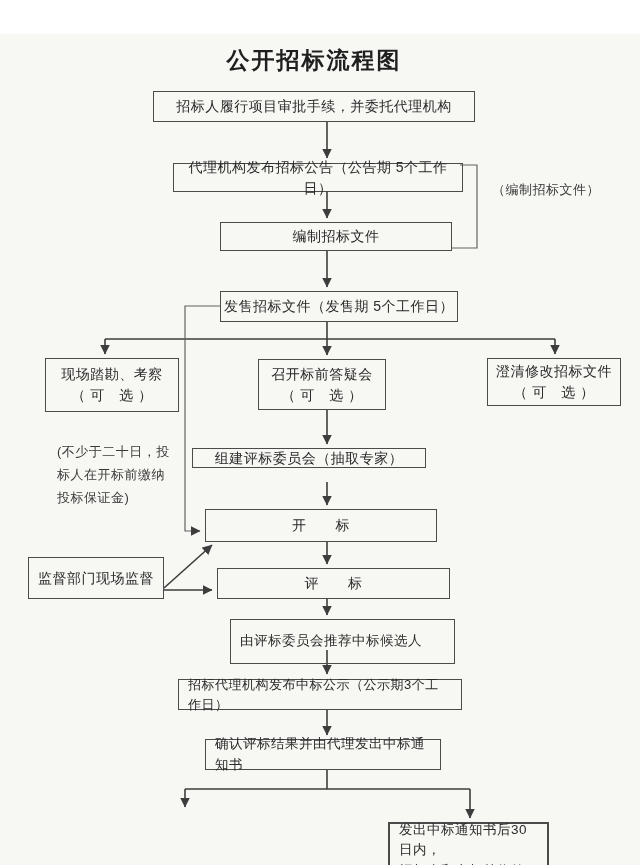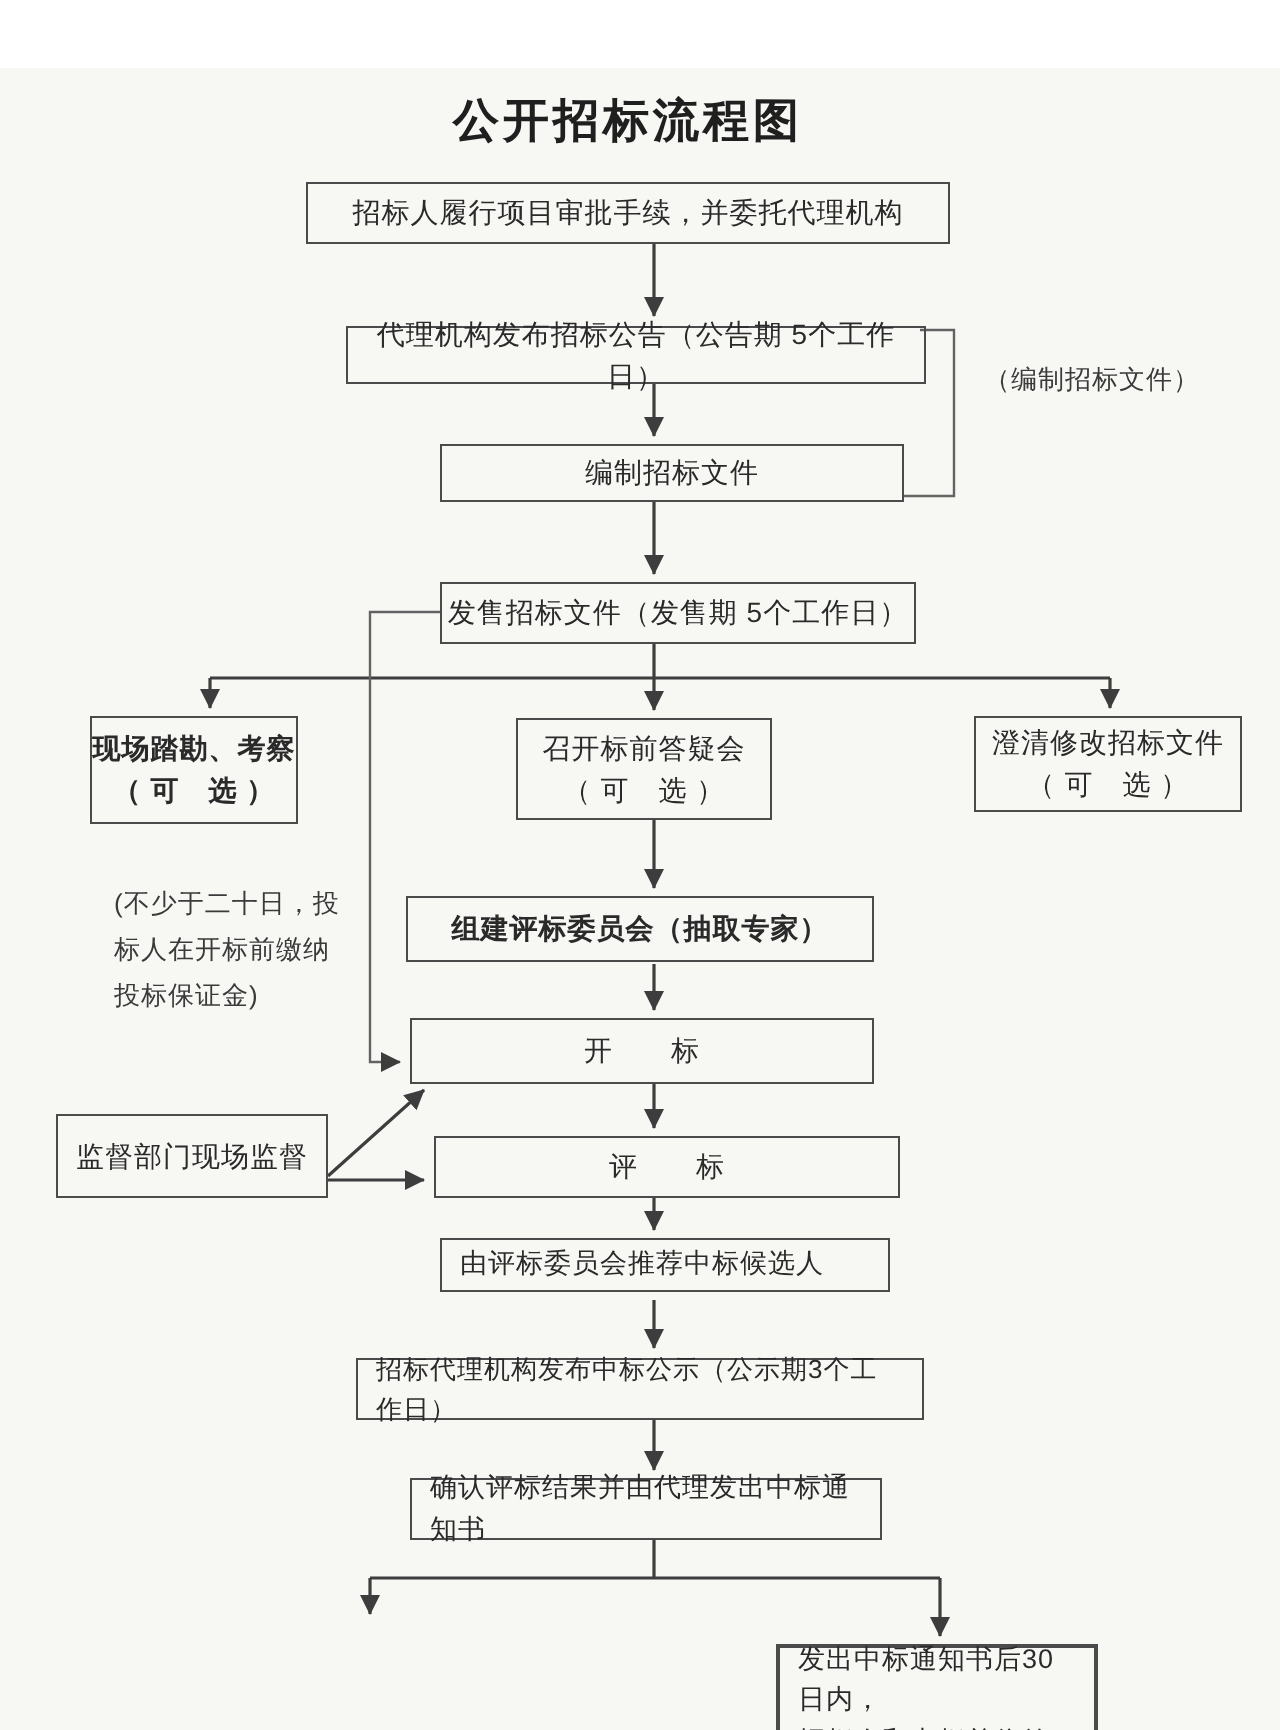--- a/index.html
+++ b/index.html
@@ -73,50 +73,50 @@
   <div class="box" style="left:153px;top:57px;width:322px;height:31px;">招标人履行项目审批手续，并委托代理机构</div>
 
   <div class="box" style="left:173px;top:129px;width:290px;height:29px;">代理机构发布招标公告（公告期 5个工作日）</div>
 
   <div class="note" style="left:492px;top:147px;">（编制招标文件）</div>
 
   <div class="box" style="left:220px;top:188px;width:232px;height:29px;">编制招标文件</div>
 
   <div class="box" style="left:220px;top:257px;width:238px;height:31px;">发售招标文件（发售期 5个工作日）</div>
 
-  <div class="box" style="left:45px;top:324px;width:104px;height:54px;font-weight:bold;">
+  <div class="box" style="left:45px;top:324px;width:134px;height:54px;">
     <span class="l">现场踏勘、考察</span>
     <span class="l">（ 可　选 ）</span>
   </div>
 
   <div class="box" style="left:258px;top:325px;width:128px;height:51px;">
     <span class="l">召开标前答疑会</span>
     <span class="l">（ 可　选 ）</span>
   </div>
 
   <div class="box" style="left:487px;top:324px;width:134px;height:48px;">
     <span class="l">澄清修改招标文件</span>
     <span class="l">（ 可　选 ）</span>
   </div>
 
   <div class="note" id="note-deposit" style="left:57px;top:406px;width:132px;">
     <span class="l" style="display:block;">(不少于二十日，投</span>
     <span class="l" style="display:block;">标人在开标前缴纳</span>
     <span class="l" style="display:block;">投标保证金)</span>
   </div>
 
-  <div class="box" style="left:203px;top:414px;width:234px;height:33px;font-weight:bold;">组建评标委员会（抽取专家）</div>
+  <div class="box" style="left:192px;top:414px;width:234px;height:20px;">组建评标委员会（抽取专家）</div>
 
   <div class="box" style="left:205px;top:475px;width:232px;height:33px;">开　　标</div>
 
   <div class="box" style="left:28px;top:523px;width:136px;height:42px;">监督部门现场监督</div>
 
   <div class="box" style="left:217px;top:534px;width:233px;height:31px;text-align:right;">评　　标</div>
 
-  <div class="box la" style="left:220px;top:585px;width:225px;height:27px;font-size:13.5px;">由评标委员会推荐中标候选人</div>
+  <div class="box la" style="left:230px;top:585px;width:225px;height:45px;font-size:13.5px;">由评标委员会推荐中标候选人</div>
 
   <div class="box la" style="left:178px;top:645px;width:284px;height:31px;font-size:13px;">招标代理机构发布中标公示（公示期3个工作日）</div>
 
   <div class="box la" style="left:205px;top:705px;width:236px;height:31px;font-size:13.5px;">确认评标结果并由代理发出中标通知书</div>
 
 
   <div class="box la thick" style="left:388px;top:788px;width:161px;height:70px;font-size:13.5px;justify-content:center;padding-top:10px;">
     <span class="l">发出中标通知书后30日内，</span>
     <span class="l">招标人和中标单位签订书</span>
 

